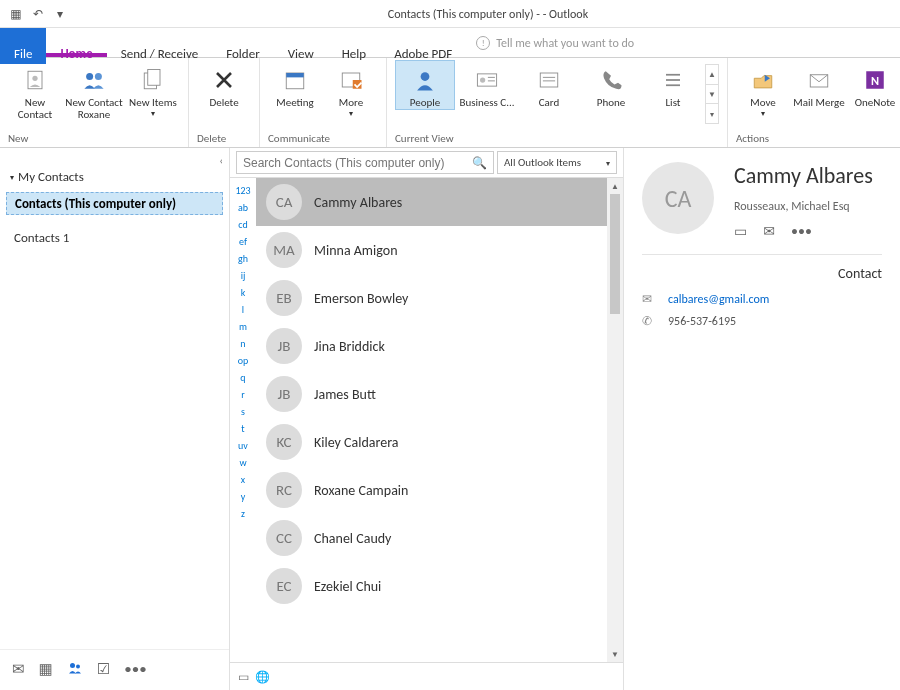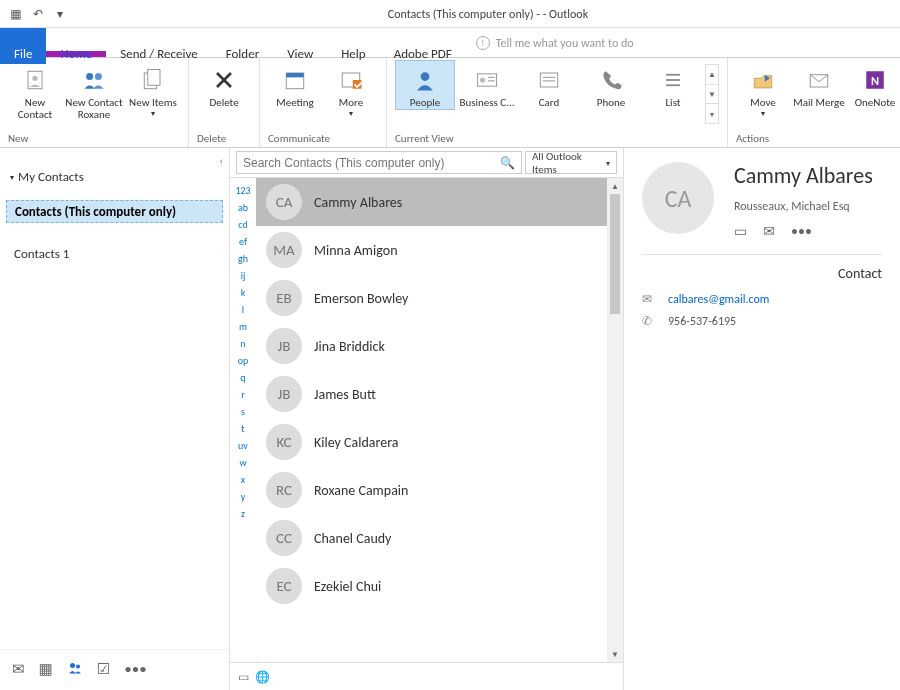--- a/index.html
+++ b/index.html
@@ -4,50 +4,50 @@
 <style>
 * { box-sizing: border-box; margin: 0; padding: 0; }
 body { font-family: "Segoe UI", Calibri, Arial, sans-serif; font-size: 12px; color: #333; background: #fff; width: 900px; height: 690px; overflow: hidden; }
 .titlebar { height: 28px; display: flex; align-items: center; background: #fff; border-bottom: 1px solid #e1e1e1; }
 .qat { display: flex; gap: 6px; padding: 0 8px; align-items: center; }
 .qat span { width: 16px; height: 16px; display:inline-flex; align-items:center; justify-content:center; color:#555; cursor:pointer;}
 .title-txt { flex: 1; text-align: center; font-size: 12px; color: #444; }
 .ribbon-tabs { display: flex; height: 30px; border-bottom: 1px solid #d0d0d0; }
 .tab { padding: 18px 14px; font-size: 13px; cursor: pointer; }
 .tab.file { background: #1e6fd6; color: #fff; }
-.tab.active { color: #1d4ed8; border-bottom: 6px solid #a21caf; padding-bottom:3px; }
+.tab.active { color: #a21caf; border-bottom: 4px solid #a21caf; padding-bottom:3px;font-weight:bold; }
 .tellme { display:flex; align-items:center; gap:6px; padding:0 10px; color:#999; flex:1;}
 .bulb { width:14px; height:14px; border:1px solid #aaa; border-radius:50%; display:inline-flex; align-items:center; justify-content:center; font-size:9px;}
 .ribbon { display:flex; height:90px; border-bottom:1px solid #d0d0d0; }
 .rgroup { border-right:1px solid #e3e3e3; padding:2px 8px 0; display:flex; flex-direction:column; justify-content:space-between; }
 .rgroup-label { text-align:left; font-size:11px; color:#666; padding-bottom:2px; }
 .btns { display:flex; gap:2px; align-items:flex-start; height:70px; }
 .rbtn { display:flex; flex-direction:column; align-items:center; width:54px; font-size:11px; text-align:center; line-height:1.1; padding-top:4px; cursor:pointer; border:1px solid transparent;}
 .rbtn.wide { width:60px; }
 .rbtn.sel { background:#cde6f7; border:1px solid #9bc8ea; }
 .ricon { width:30px; height:30px; margin-bottom:2px; display:flex; align-items:center; justify-content:center; }
 .ricon svg { width:28px; height:28px; }
 .gallery-arrows { width:14px; display:flex; flex-direction:column; border:1px solid #ddd; height:60px; margin-top:4px;}
 .gallery-arrows div{flex:1; display:flex;align-items:center;justify-content:center;font-size:8px;color:#666;border-bottom:1px solid #ddd;cursor:pointer;}
 .gallery-arrows div:last-child{border:none;}
 .main { display:flex; height: 542px; }
 .nav { width:230px; border-right:1px solid #e0e0e0; padding:6px 0 0 0; display:flex; flex-direction:column; }
 .nav-collapse { text-align:right; font-size:10px; color:#666; padding-right:6px;}
 .nav-header { font-size:13px; padding:2px 8px 4px 10px; display:flex; align-items:center; gap:4px;}
 .nav-header .tri{font-size:8px;}
 .nav-item { font-size:13px; padding:3px 8px 3px 14px; cursor:pointer;}
-.nav-item.selected { background:#cde6f7; border:1px dashed #7bb1e0; margin:12px 6px; padding-left:8px; font-weight:600; color:#000;}
+.nav-item.selected { background:#cde6f7; border:1px dashed #7bb1e0; margin:4px 6px; padding-left:8px; font-weight:600; color:#000;}
 .nav-bottom { margin-top:auto; display:flex; gap:14px; padding:10px 12px; border-top:1px solid #eee; color:#666;}
 .nav-bottom span {cursor:pointer; font-size:15px;}
 .nav-bottom .people-icon { color:#1e6fd6; }
 .list-pane { width:394px; border-right:1px solid #e0e0e0; display:flex; flex-direction:column; }
 .search-row { display:flex; border-bottom:1px solid #ddd; height:30px; }
 .search-box { flex:1; border:1px solid #ccc; margin:3px 3px 3px 6px; display:flex; align-items:center; padding:0 6px;}
 .search-box input { border:none; outline:none; flex:1; font-size:12px; color:#888; background:transparent;}
-.filter-box { width:92px; border:1px solid #ccc; margin:3px 6px 3px 0; display:flex; align-items:center; justify-content:space-between; padding:0 6px; font-size:11px; color:#444;}
+.filter-box { width:120px; border:1px solid #ccc; margin:3px 6px 3px 0; display:flex; align-items:center; justify-content:space-between; padding:0 6px; font-size:11px; color:#444;}
 .list-body { flex:1; display:flex; overflow:hidden; }
 .az { width:26px; font-size:10px; color:#0078d4; text-align:center; padding-top:4px;}
 .az div { padding:2px 0; cursor:pointer;}
 .contacts { flex:1; overflow-y:auto; }
 .contact-item { display:flex; align-items:center; height:48px; padding-left:10px; cursor:pointer; }
 .contact-item.selected { background:#bcbcbc; }
 .avatar { width:36px; height:36px; border-radius:50%; background:#dcdcdc; color:#777; display:flex; align-items:center; justify-content:center; font-size:15px; margin-right:12px;}
 .contact-name { font-size:14px; color:#333; }
 .list-footer { height:28px; border-top:1px solid #ddd; display:flex; align-items:center; gap:6px; padding-left:8px; color:#666;}
 .scroll-track { width:16px; background:#f1f1f1; display:flex; flex-direction:column; }

